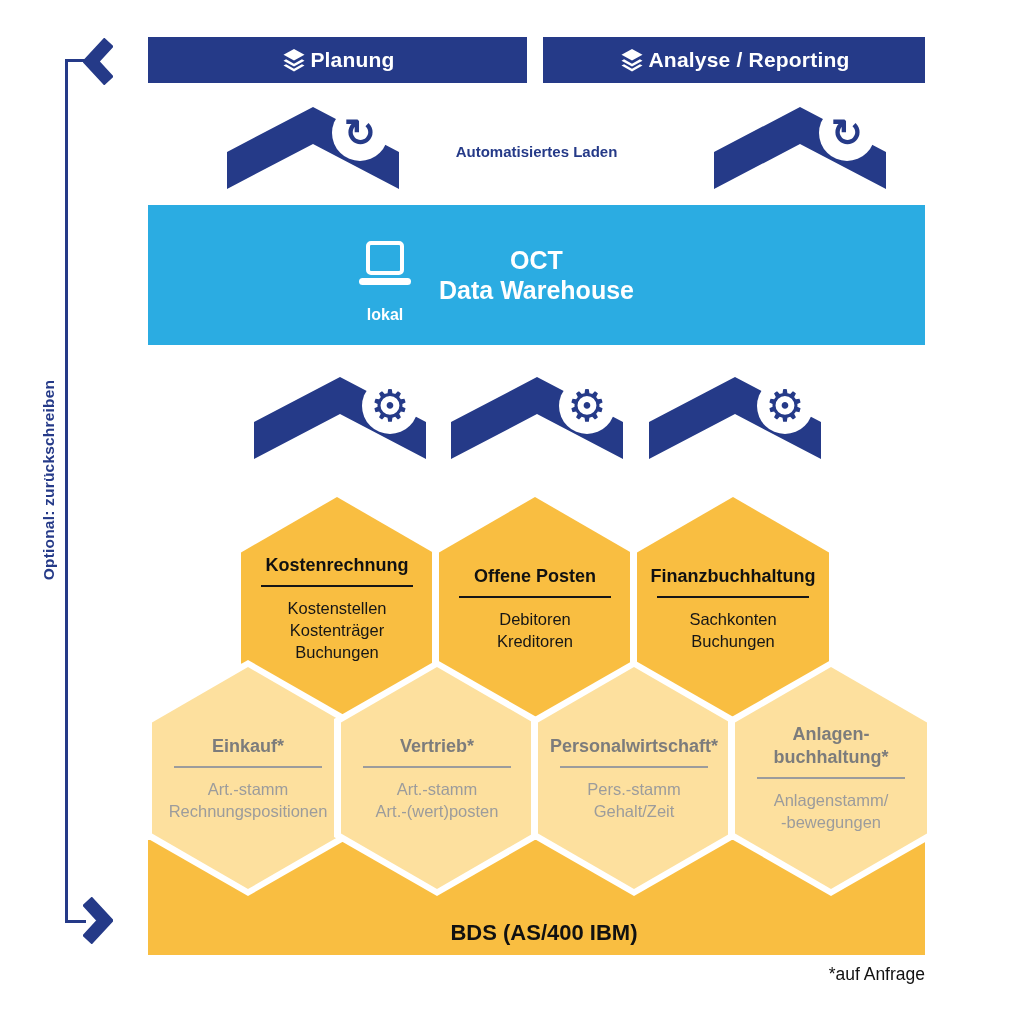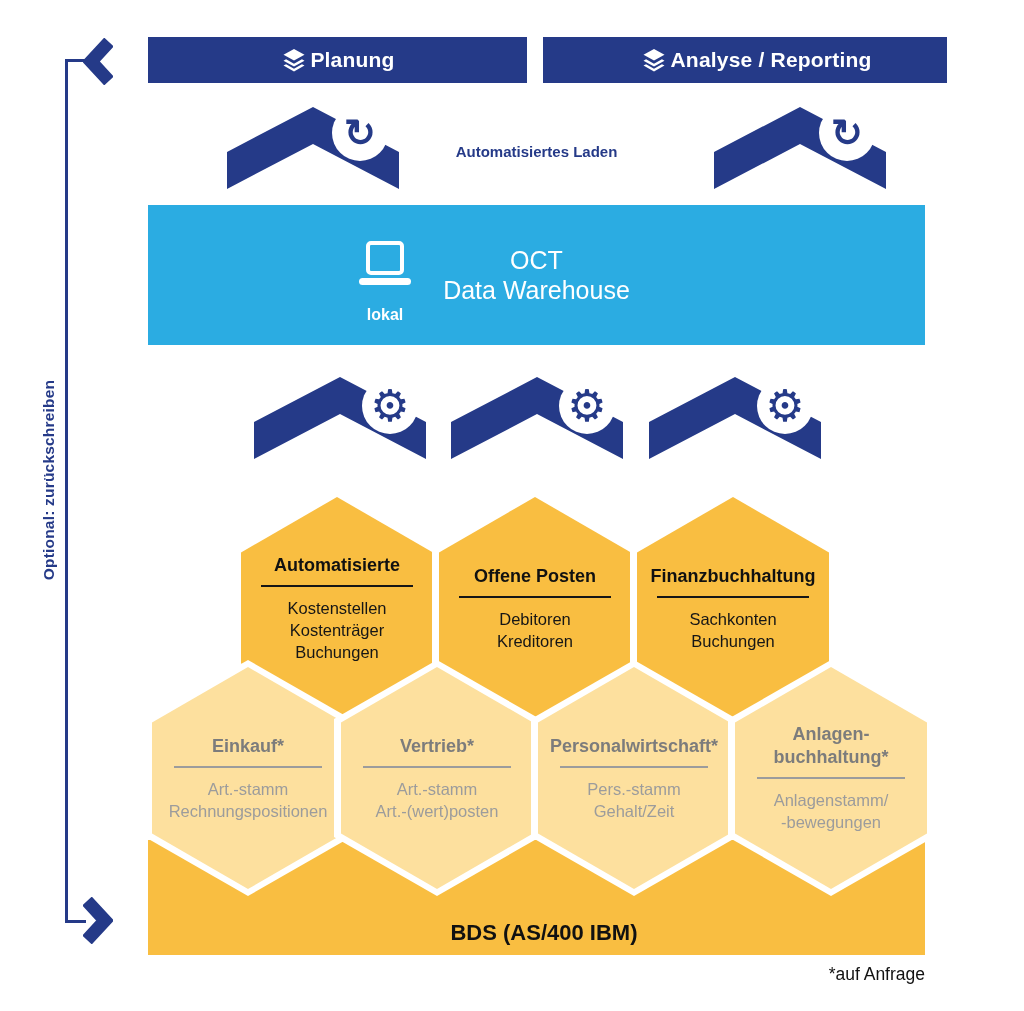--- a/index.html
+++ b/index.html
@@ -16,21 +16,21 @@
   .rail-chev-bot{left:83px;top:897px;}
   .rail-label{position:absolute;left:-70px;top:470px;width:240px;height:20px;
               transform:rotate(-90deg);text-align:center;font-weight:bold;
               font-size:15.5px;color:#253A88;letter-spacing:.2px;}
 
   
   .banner{position:absolute;top:37px;height:46px;background:#253A88;color:#fff;
           display:flex;align-items:center;justify-content:center;gap:2px;
           font-weight:bold;font-size:21px;letter-spacing:.2px;}
   .banner-planung{left:148px;width:379px;}
-  .banner-analyse{left:543px;width:382px;padding-left:22px;}
+  .banner-analyse{left:543px;width:382px;}
 
   
   .arrow{position:absolute;width:172px;height:82px;}
   .arrow svg.chev{position:absolute;left:0;top:0;}
   .arrow .badge{position:absolute;width:56px;height:56px;border-radius:50%;background:#fff;
                 display:flex;align-items:center;justify-content:center;color:#253A88;}
   .arrow-refresh .badge{left:105px;top:-2px;font-size:38px;font-weight:bold;line-height:1;}
   .arrow-gear .badge{left:108px;top:1px;font-size:44px;line-height:1;}
   .arrow-load-left{left:227px;top:107px;}
   .arrow-load-right{left:714px;top:107px;}
@@ -40,21 +40,21 @@
 
   .caption{position:absolute;left:148px;width:777px;text-align:center;
            color:#253A88;font-weight:bold;}
   .caption-load{top:143px;font-size:15px;}
   .caption-transfer{top:459px;font-size:16px;}
 
   
   .warehouse{position:absolute;left:148px;top:205px;width:777px;height:140px;
              background:#2BACE2;color:#fff;}
   .wh-title{position:absolute;left:0;right:0;top:40px;text-align:center;
-            font-weight:normal;font-size:25px;line-height:30px;}
+            font-weight:bold;font-size:25px;line-height:30px;}
   .wh-side{position:absolute;top:35px;width:120px;display:flex;flex-direction:column;
            align-items:center;}
   .wh-local{left:177px;}
   .wh-cloud{left:771px;}
   .wh-side .lbl{margin-top:12px;font-weight:bold;font-size:16px;}
 
   
   .hexo{position:absolute;width:206px;height:236px;background:#fff;
         clip-path:polygon(50% 0%,100% 25%,100% 75%,50% 100%,0% 75%,0% 25%);}
   .hexo.r1{z-index:2;}
@@ -177,21 +177,21 @@
   </div>
 
   <div class="band">
     <div class="band-label">BDS (AS/400 IBM)</div>
   </div>
 
   <div class="footnote">*auf Anfrage</div>
 <div class="hexo r1" style="left: 234px; top: 490px;">
       <div class="hexi">
         <div class="hex-title">
-          <div>Automatisierte</div>
+          <div>Kostenrechnung</div>
         </div>
         <div class="hex-div"></div>
         <div class="hex-item">Kostenstellen</div>
         <div class="hex-item">Kostenträger</div>
         <div class="hex-item">Buchungen</div>
       </div>
     </div>
     <div class="hexo r1" style="left: 432px; top: 490px;">
       <div class="hexi">
         <div class="hex-title">

